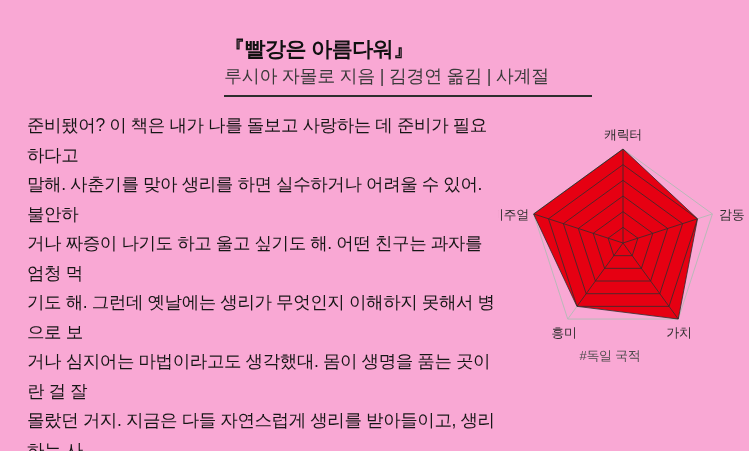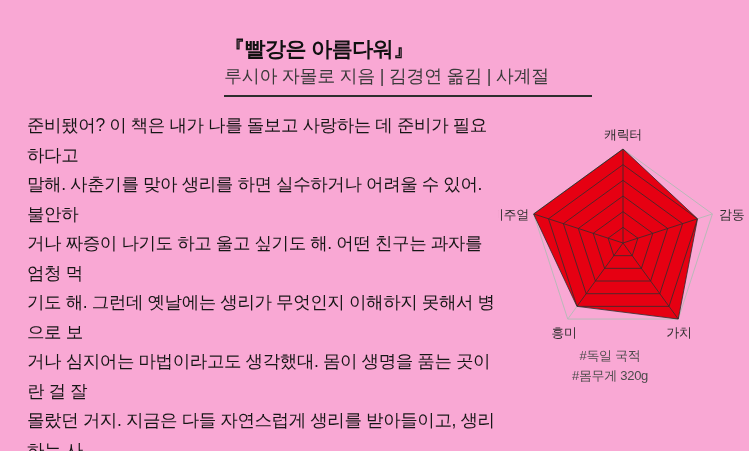--- a/index.html
+++ b/index.html
@@ -91,17 +91,16 @@
           </g>
           <text x="125" y="19" text-anchor="middle" class="axis-label">캐릭터</text>
           <text x="221" y="99" text-anchor="start" class="axis-label">감동</text>
           <text x="181" y="217" text-anchor="middle" class="axis-label">가치</text>
           <text x="66" y="217" text-anchor="middle" class="axis-label">흥미</text>
           <text x="31" y="99" text-anchor="end" class="axis-label">비주얼</text>
         </svg>
     </div>
     <div class="hashtags">
       <div>#독일 국적</div>
-      <div>#몸무게 320g</div>
     </div>
   </aside>
 
 </div>
 
 </body></html>

